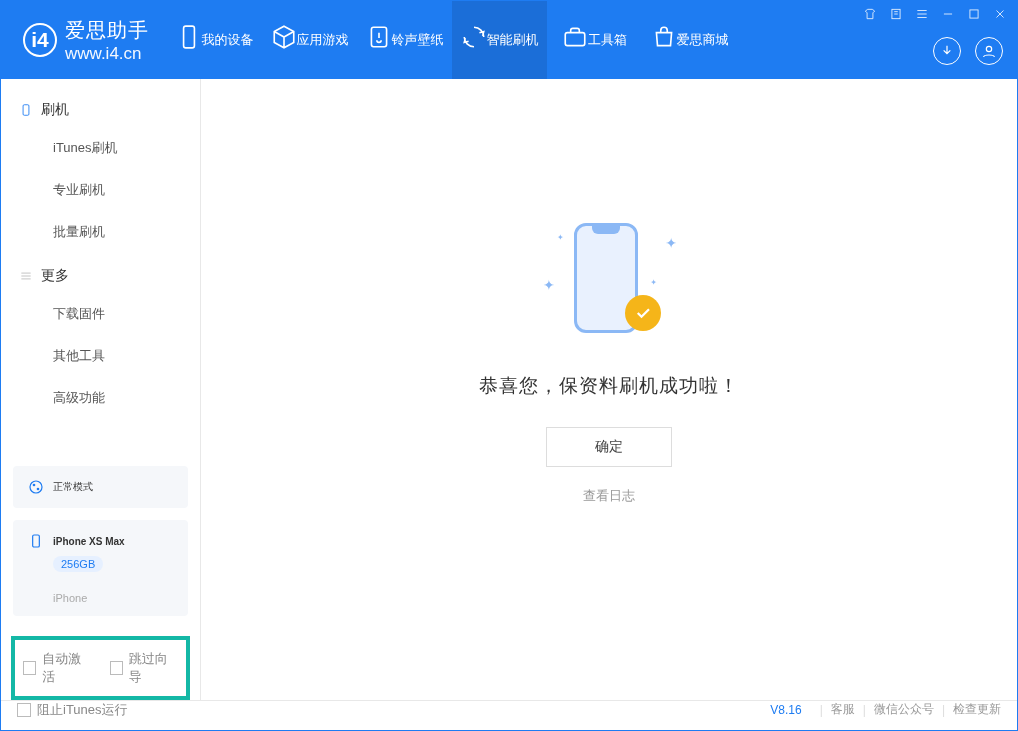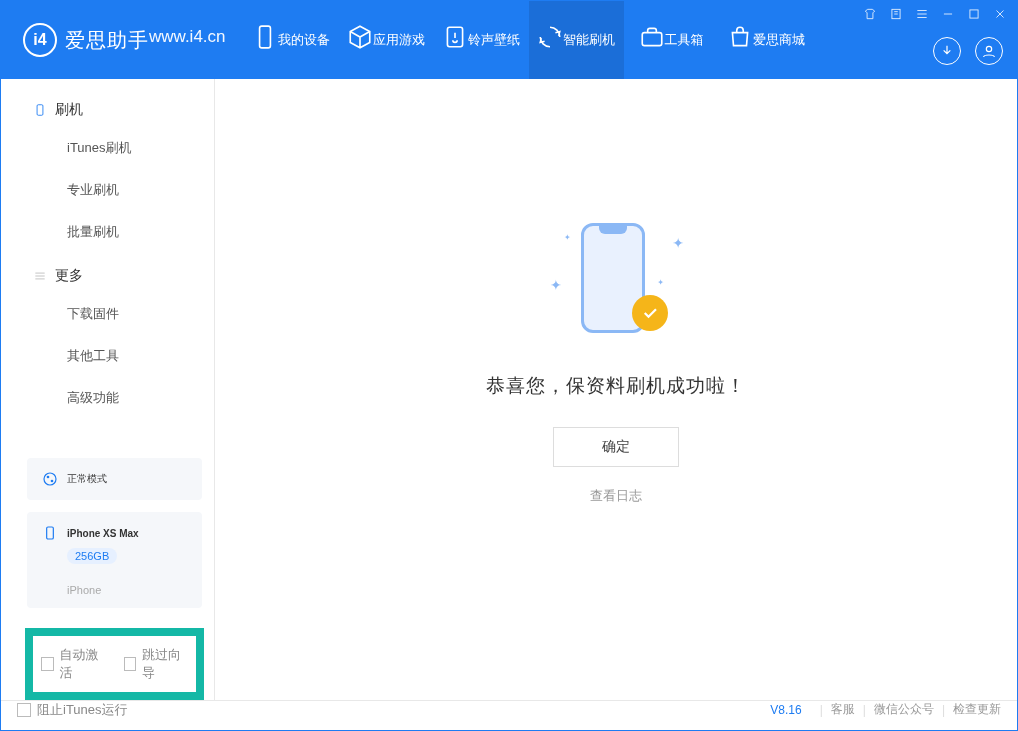--- a/index.html
+++ b/index.html
@@ -1,56 +1,56 @@
 <!DOCTYPE html>
 <html><head>
 <meta charset="utf-8">
 <style>
 * { margin: 0; padding: 0; box-sizing: border-box; font-family: "Microsoft YaHei", sans-serif; }
 body { background: #fff; width: 1018px; height: 731px; overflow: hidden; border: 1px solid #1e7cf2; }
 
 .header { background: #1e7cf2; height: 78px; display: flex; align-items: center; color: #fff; position: relative; }
 .logo { display: flex; align-items: center; padding: 0 18px 0 22px; }
-.logo-icon { width: 34px; height: 34px; border-radius: 50%; border: 2px solid #fff; display: flex; align-items: center; justify-content: center; font-weight: bold; font-size: 16px; margin-right: 8px; }
-.logo-text { display: flex; }
+.logo-icon { width: 34px; height: 34px; border-radius: 50%; border: 2px solid #fff; display: flex; align-items: center; justify-content: center; font-weight: bold; font-size: 21px; margin-right: 8px; }
+.logo-text { display: flex; flex-direction: column; }
 .logo-title { font-size: 20px; font-weight: 500; letter-spacing: 1px; }
 .logo-url { font-size: 17px; opacity: 0.95; }
 
 .tabs { display: flex; height: 100%; }
 .tab { width: 95px; height: 100%; display: flex; flex-direction: row; align-items: center; justify-content: center; cursor: pointer; font-size: 13px; }
 .tab.active { background: #1b6ed8; }
 .tab-icon { width: 26px; height: 26px; margin-bottom: 6px; display: flex; align-items: center; justify-content: center; }
 .tab-icon svg { width: 100%; height: 100%; stroke: #fff; fill: none; stroke-width: 1.5; }
 
 .win-controls { position: absolute; right: 10px; top: 6px; display: flex; gap: 12px; align-items: center; }
 .win-controls span, .win-controls svg { color: #fff; opacity: 0.9; cursor: pointer; font-size: 14px; }
 .win-controls svg { width: 14px; height: 14px; stroke: #fff; stroke-width: 1.5; fill: none; }
 
 .header-right-icons { position: absolute; right: 14px; bottom: 14px; display: flex; gap: 14px; }
 .header-right-icons .circ { width: 28px; height: 28px; border: 1.5px solid #fff; border-radius: 50%; display: flex; align-items: center; justify-content: center; cursor: pointer; }
 .header-right-icons svg { width: 16px; height: 16px; stroke: #fff; fill: none; stroke-width: 1.8; }
 
-.body { display: flex; height: calc(100% - 78px - 30px); padding-left: 14px; }
+.body { display: flex; height: calc(100% - 78px - 30px); }
 .sidebar { width: 200px; border-right: 1px solid #e8e8e8; display: flex; flex-direction: column; background: #fff; }
 .sidebar-scroll { flex: 1; overflow-y: auto; padding-top: 8px; }
 .cat { padding: 14px 20px 8px 18px; font-size: 14px; color: #333; font-weight: 500; display: flex; align-items: center; gap: 8px; }
 .cat-icon { width: 14px; height: 14px; display: inline-flex; align-items: center; justify-content: center; }
 .cat-icon svg { width: 14px; height: 14px; stroke: #1e7cf2; fill: none; stroke-width: 1.5; }
 .sub { padding: 12px 20px 12px 52px; font-size: 13px; color: #555; cursor: pointer; }
 .sub.active { color: #1e7cf2; }
 
 .device-box { margin: 0 12px 12px; background: #f5f7fa; border-radius: 4px; padding: 12px 14px; }
 .device-row { display: flex; align-items: center; gap: 8px; font-size: 10px; color: #333; }
 .device-row .dicon { width: 18px; height: 18px; display: flex; align-items: center; justify-content: center; }
 .device-row .dicon svg { width: 16px; height: 16px; stroke: #1e7cf2; fill: none; stroke-width: 1.8; }
 .device-name { font-weight: 600; }
 .device-storage { margin-left: 26px; display:inline-block; background: #e6f0ff; color: #1e7cf2; font-size: 11px; padding: 2px 8px; border-radius: 10px; margin-top:6px;}
 .device-type { margin-left: 26px; font-size: 11px; color: #aaa; margin-top: 20px; }
 
-.highlight-box { border: 8px solid #14b8a6; margin: 8px 10px 0; padding: 10px 8px; display: flex; gap: 18px; align-items: center; }
+.highlight-box { border: 4px solid #14b8a6; margin: 8px 10px 0; padding: 10px 8px; display: flex; gap: 18px; align-items: center; }
 .chk { display: flex; align-items: center; gap: 6px; font-size: 13px; color: #888; }
 .chk-box { width: 14px; height: 14px; border: 1px solid #bbb; background: #fff; }
 
 .main { flex: 1; display: flex; flex-direction: column; align-items: center; justify-content: center; padding-bottom: 60px; }
 .success-illustration { position: relative; width: 140px; height: 130px; margin-bottom: 28px; }
 .phone-shape { position: absolute; left: 35px; top: 8px; width: 64px; height: 110px; border: 3px solid #8bb8f5; border-radius: 12px; background: #e9f1fe; }
 .phone-notch { position: absolute; top: 0; left: 50%; transform: translateX(-50%); width: 28px; height: 8px; background: #8bb8f5; border-radius: 0 0 6px 6px; }
 .check-badge { position: absolute; right: 18px; bottom: 14px; width: 36px; height: 36px; background: #f5b519; border-radius: 50%; display: flex; align-items: center; justify-content: center; }
 .check-badge svg { width: 18px; height: 18px; stroke: #fff; stroke-width: 3; fill: none; }
 .sparkle { position: absolute; color: #8bb8f5; font-size: 14px; }

